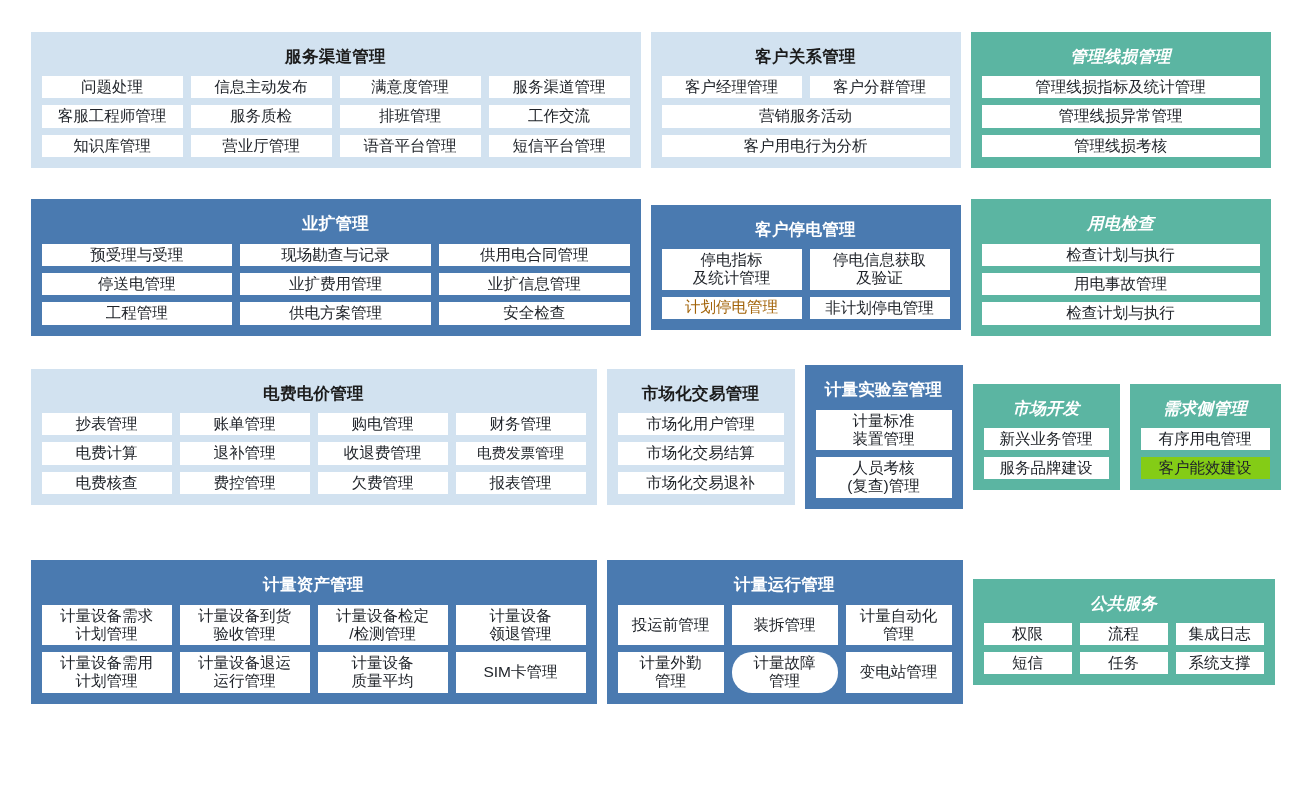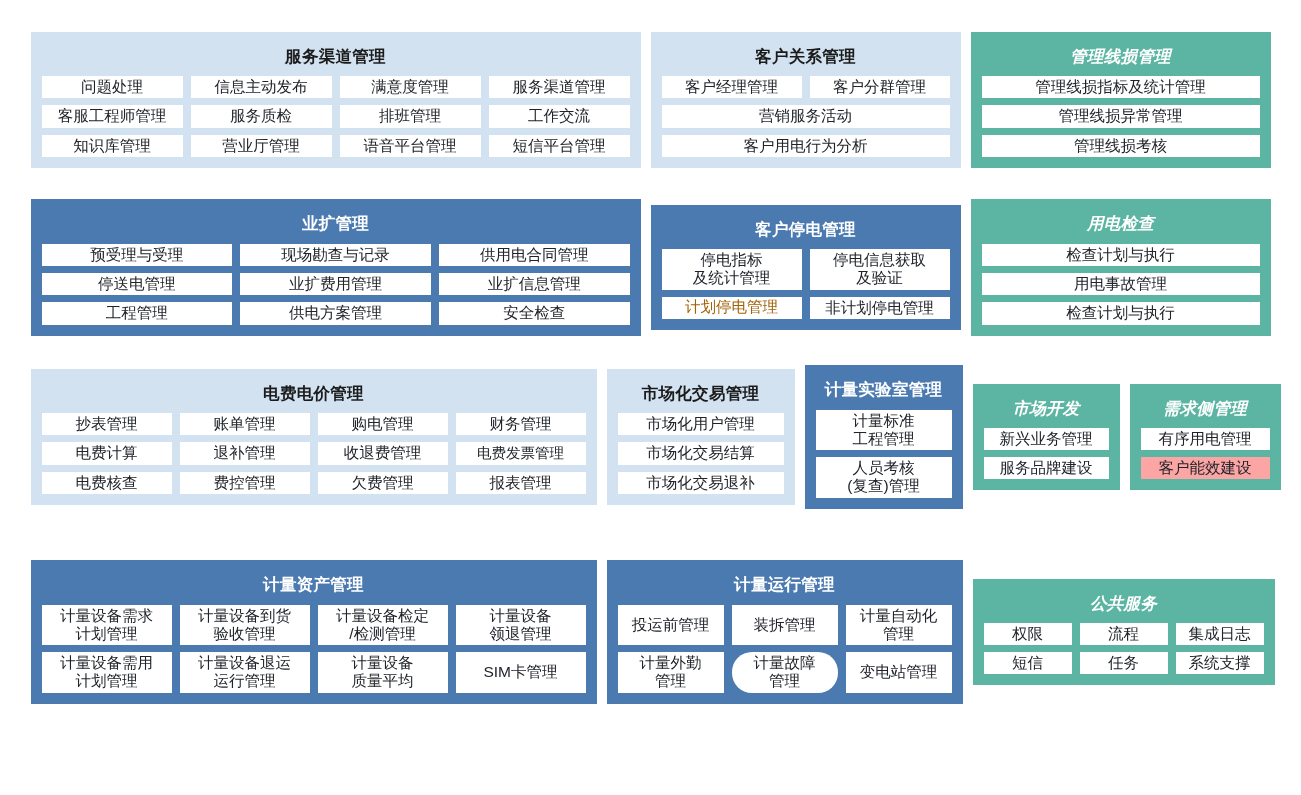--- a/index.html
+++ b/index.html
@@ -265,21 +265,21 @@
           <div class="cell" style="background: rgb(255, 255, 255); color: rgb(32, 36, 42);">市场化交易退补</div>
         </div>
       </div>
     </div>
 
     <div class="panel blue r3-c" style="background: rgb(74, 122, 176);">
       <div class="panel-title">计量实验室管理</div>
       <div class="grid">
         <div class="grid-row">
           <div class="cell" style="background: rgb(255, 255, 255); color: rgb(32, 36, 42);">计量标准
-工程管理</div>
+装置管理</div>
         </div>
         <div class="grid-row">
           <div class="cell" style="background: rgb(255, 255, 255); color: rgb(32, 36, 42);">人员考核
 (复查)管理</div>
         </div>
       </div>
     </div>
 
     <div class="panel teal r3-d" style="background: rgb(91, 181, 162);">
       <div class="panel-title">市场开发</div>
@@ -293,21 +293,21 @@
       </div>
     </div>
 
     <div class="panel teal r3-e" style="background: rgb(91, 181, 162);">
       <div class="panel-title">需求侧管理</div>
       <div class="grid">
         <div class="grid-row">
           <div class="cell" style="background: rgb(255, 255, 255); color: rgb(32, 36, 42);">有序用电管理</div>
         </div>
         <div class="grid-row">
-          <div class="cell" style="background: #fca5a5; color: rgb(32, 36, 42);">客户能效建设</div>
+          <div class="cell" style="background: #84cc16; color: rgb(32, 36, 42);">客户能效建设</div>
         </div>
       </div>
     </div>
 
   </div>
 
   <div class="row" id="row4">
 
     <div class="panel blue r4-a" style="background: rgb(74, 122, 176);">
       <div class="panel-title">计量资产管理</div>

